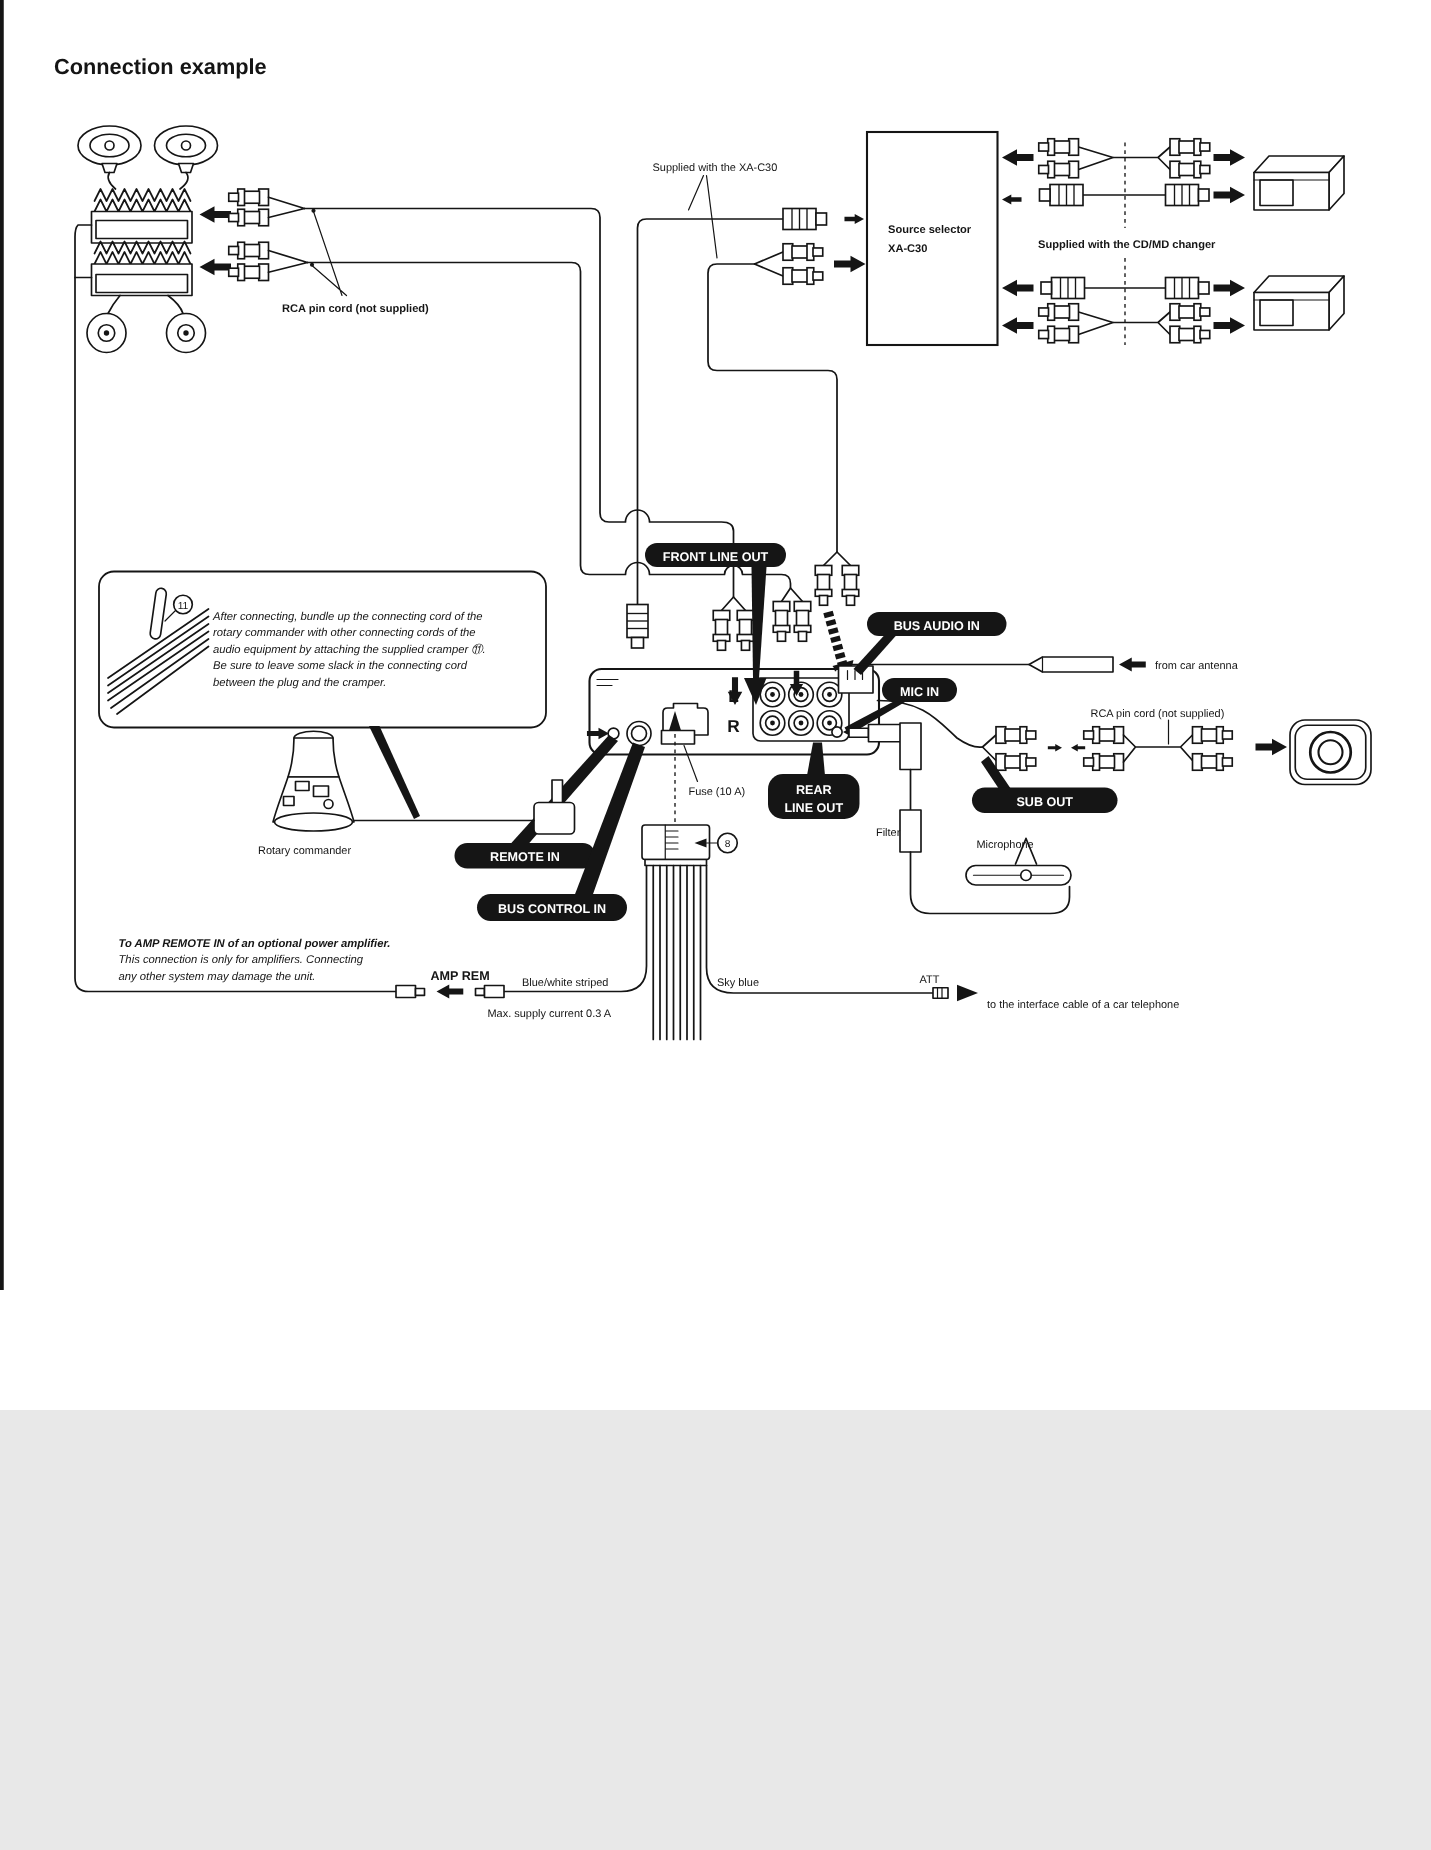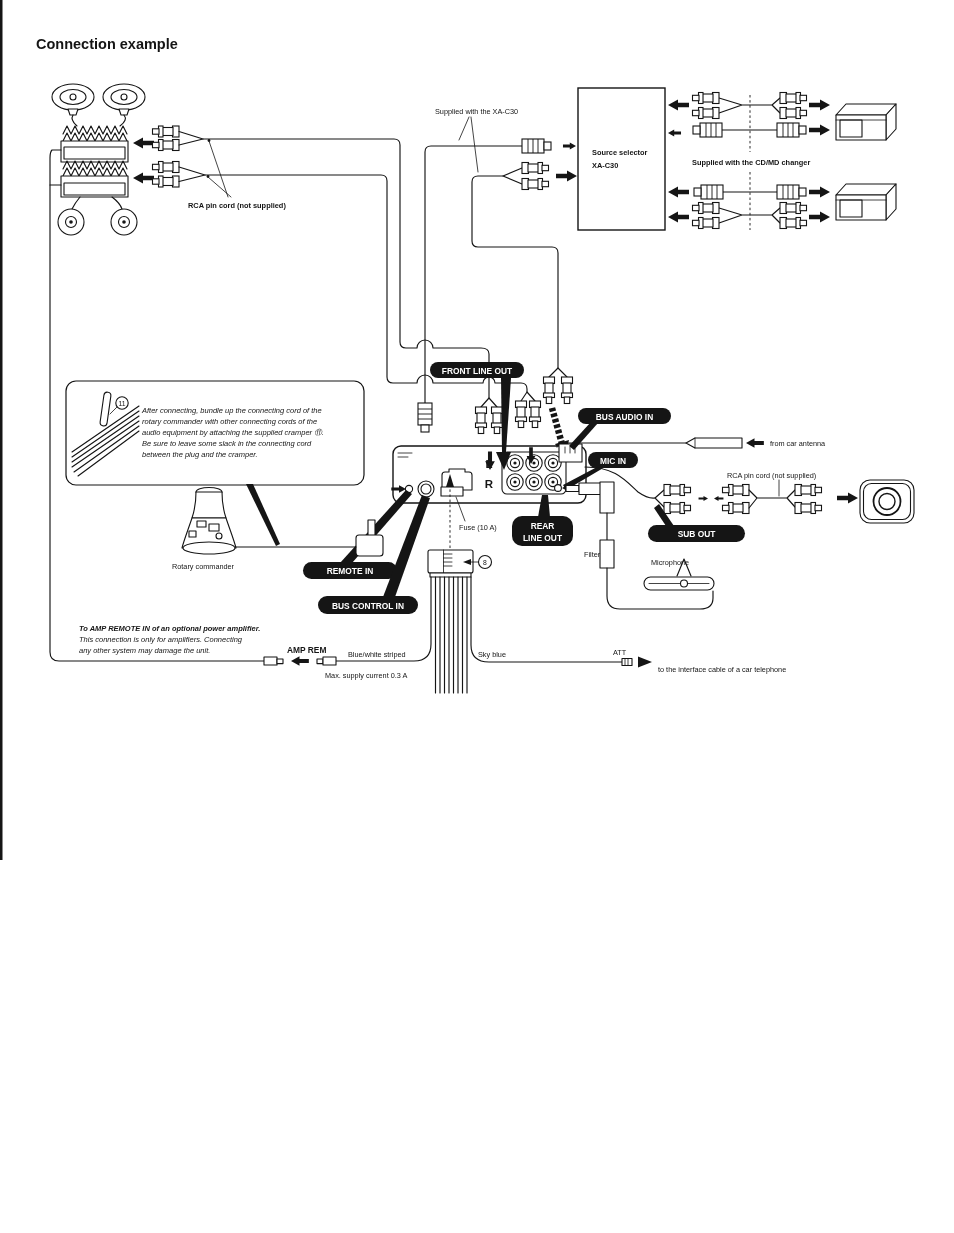--- a/index.html
+++ b/index.html
@@ -1,16 +1,16 @@
 <!DOCTYPE html>
 <html><head>
 <meta charset="utf-8">
 <style>
   html,body{margin:0;padding:0;background:#e8e8e8}
-  .page{position:relative;width:954px;height:1233px;background:#ffffff;overflow:hidden;
+  .page{position:relative;width:954px;height:940px;background:#ffffff;overflow:hidden;
         font-family:"Liberation Sans",sans-serif}
   svg{position:absolute;left:0;top:0}
   .w{fill:none;stroke:#151515;stroke-width:1.15;stroke-linecap:round;stroke-linejoin:round}
   .wt{fill:none;stroke:#151515;stroke-width:.8;stroke-linecap:round}
   .sh{fill:#ffffff;stroke:#151515;stroke-width:1.1;stroke-linejoin:round}
   .sh2{fill:#ffffff;stroke:#151515;stroke-width:1.4;stroke-linejoin:round}
   .bk{fill:#151515;stroke:none}
   .ds{fill:none;stroke:#151515;stroke-width:.9;stroke-dasharray:2.5 2.6}
   .hz{fill:none;stroke:#151515;stroke-width:6.5;stroke-dasharray:3.5 2.2}
   text{fill:#151515;font-family:"Liberation Sans",sans-serif}

